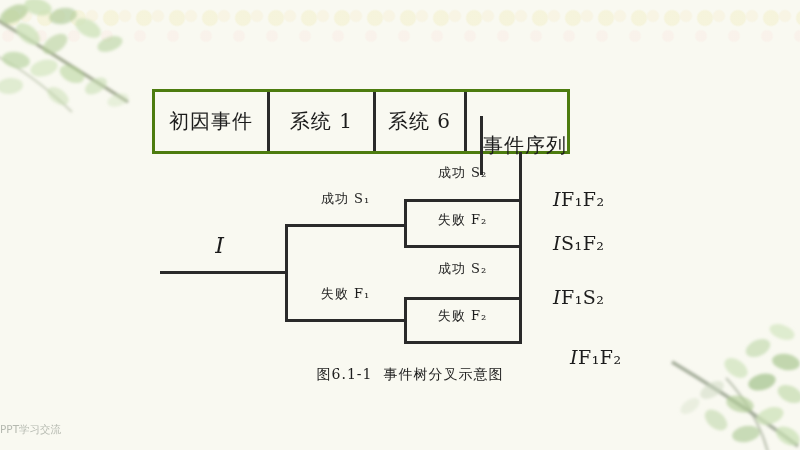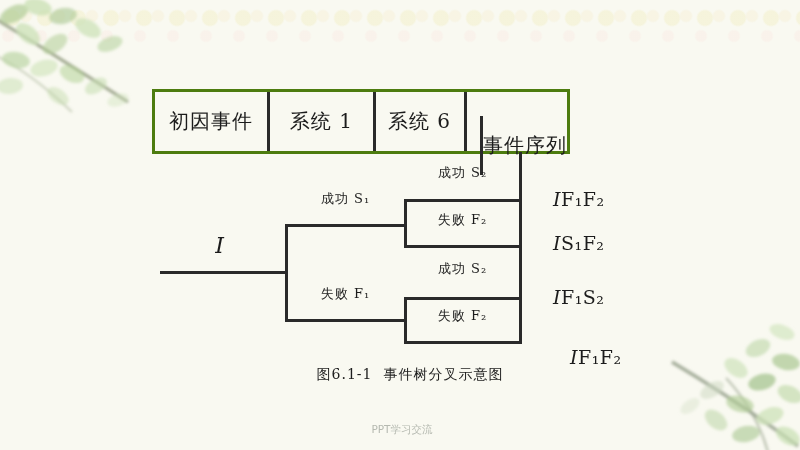--- a/index.html
+++ b/index.html
@@ -49,21 +49,21 @@
   }
   .ev-i{font-style:italic;font-size:22px;}
   .seq{position:absolute;font-size:19px;letter-spacing:.5px;white-space:pre;}
   .seq::first-letter{font-style:italic;}
 
   .caption{
     position:absolute;left:160px;top:366px;width:500px;
     text-align:center;font-size:14px;letter-spacing:1px;white-space:pre;
   }
   .watermark{
-    position:absolute;left:8px;top:423px;width:788px;text-align:center;
+    position:absolute;left:0;top:423px;width:788px;text-align:left;
     font-size:10.5px;color:#b5b9b0;
     font-family:"DejaVu Sans","Liberation Sans",sans-serif;
   }
 </style>
 </head>
 <body>
 
 <div class="page">
 
   <div class="top-pattern"></div>

